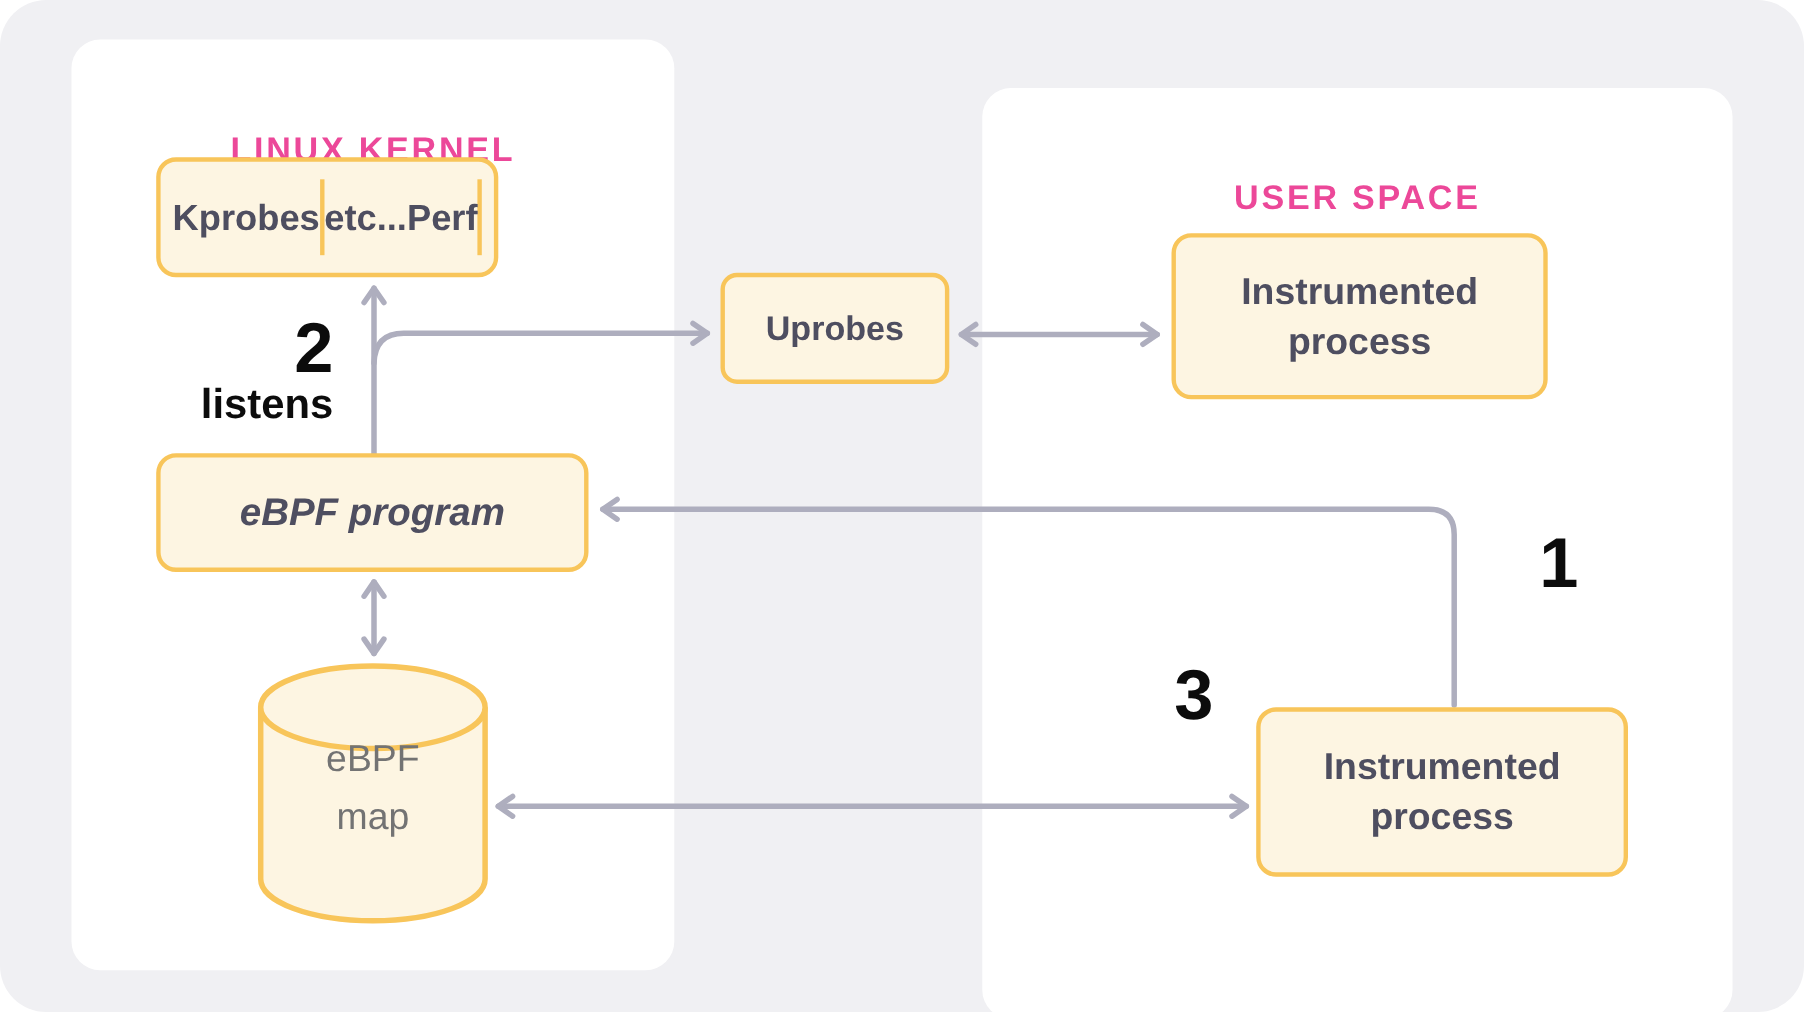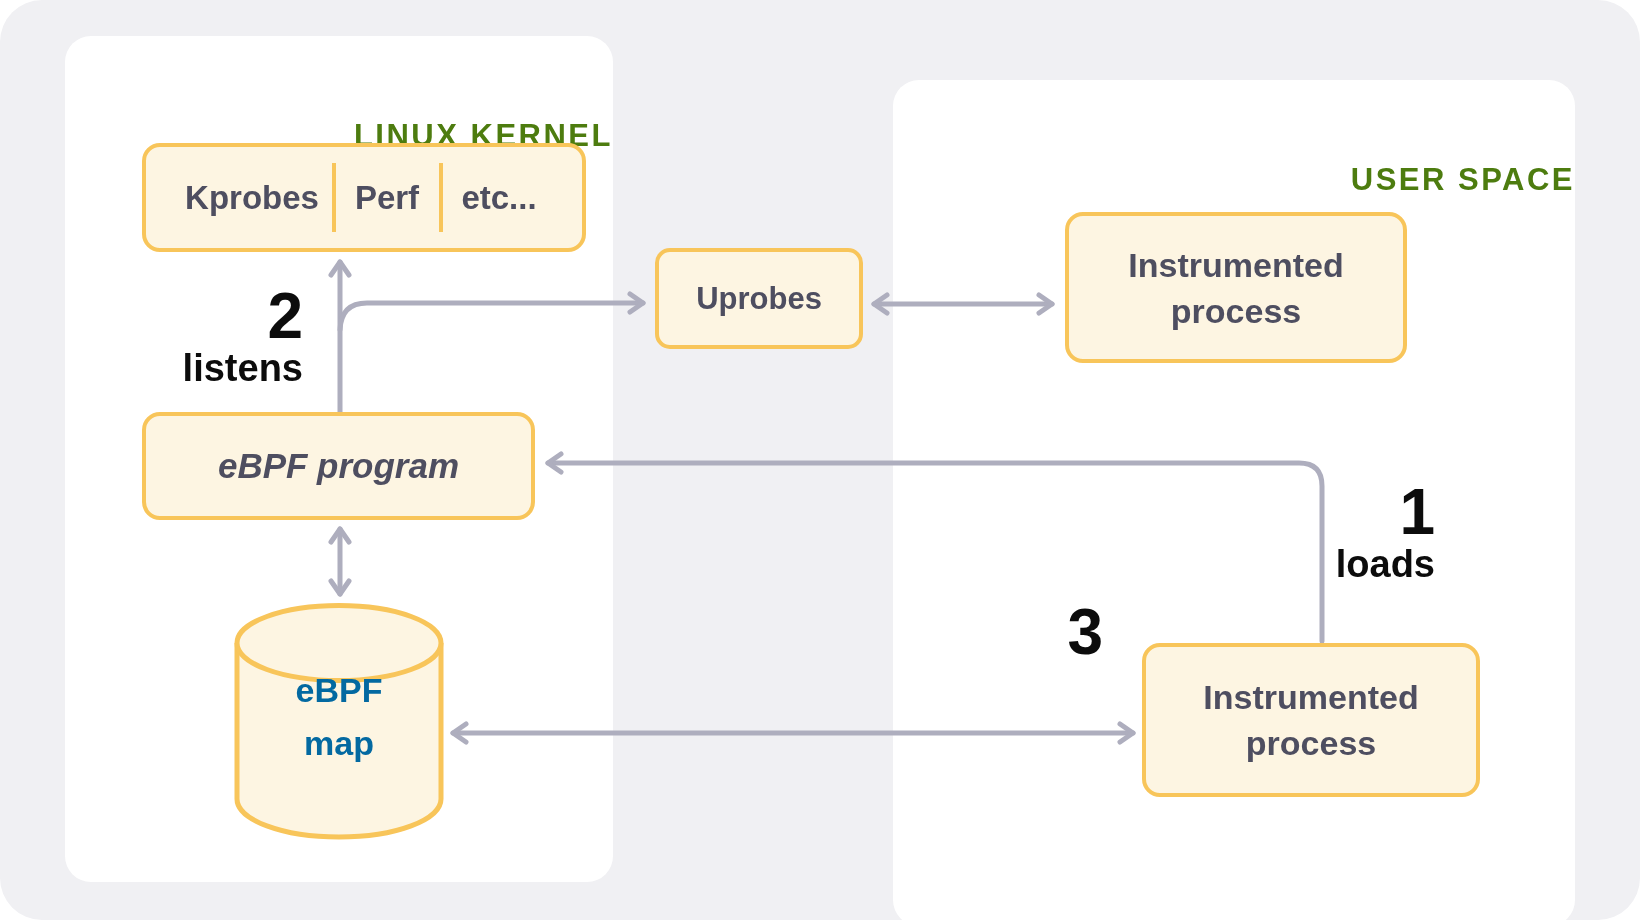--- a/index.html
+++ b/index.html
@@ -6,47 +6,47 @@
   .canvas{
     position:relative;width:1640px;height:920px;
     background:#F0F0F3;border-radius:42px;overflow:hidden;
     font-family:"Liberation Sans","DejaVu Sans",sans-serif;
   }
   .panel{position:absolute;top:36px;height:846px;background:#ffffff;border-radius:26px;}
   .panel-kernel{left:65px;width:548px;}
   .panel-user{left:893px;width:682px;margin-top:44px;}
   .panel-title{
     position:absolute;top:56px;left:0;width:100%;
-    text-align:right;font-size:31px;font-weight:800;
-    letter-spacing:2.5px;color:#4d7c0f;
+    text-align:center;font-size:31px;font-weight:800;
+    letter-spacing:2.5px;color:#ec4899;
   }
   .node{
     position:absolute;box-sizing:border-box;
     background:#FDF5E2;border:4px solid #F8C55A;
     display:flex;align-items:center;justify-content:center;
     color:#4E4E60;font-weight:700;text-align:center;
   }
-  .probes-row{left:142px;top:143px;width:444px;height:109px;border-radius:18px;padding:16px;}
+  .probes-row{left:142px;top:143px;width:311px;height:109px;border-radius:18px;padding:16px;}
   .probes-row .cell{
     height:100%;display:flex;align-items:center;justify-content:center;
     font-size:33px;color:#4E4E60;font-weight:700;box-sizing:border-box;
   }
   .cell-kprobes{width:163px;border-right:4px solid #F8C55A;}
   .cell-perf{width:107px;border-right:4px solid #F8C55A;}
   .cell-etc{width:113px;}
   .ebpf-program{left:142px;top:412px;width:393px;height:108px;border-radius:18px;font-size:35px;font-style:italic;}
   .uprobes{left:655px;top:248px;width:208px;height:101px;border-radius:15px;font-size:31px;}
   .instr-top{left:1065px;top:212px;width:342px;height:151px;border-radius:18px;font-size:34px;line-height:46px;}
   .instr-top .wrap,.instr-bottom .wrap{width:240px;}
   .instr-bottom{left:1142px;top:643px;width:338px;height:154px;border-radius:18px;font-size:34px;line-height:46px;}
   .cyl-svg{position:absolute;left:233px;top:601px;}
   .cyl-label{
     position:absolute;left:233px;top:664px;width:212px;
     display:flex;justify-content:center;
-    color:#0369a1;font-weight:700;font-size:34px;line-height:53px;text-align:center;
+    color:#737373;font-weight:400;font-size:34px;line-height:53px;text-align:center;
   }
   .cyl-label .wrap{width:110px;}
   .step{
     position:absolute;text-align:right;color:#0C0C0C;
   }
   .step .num{font-size:64px;line-height:60px;font-weight:700;}
   .step .word{font-size:38px;line-height:38px;font-weight:700;margin-top:3px;}
   .step-2{left:103px;top:286px;width:200px;}
   .step-1{left:1235px;top:482px;width:200px;}
   .step-3{left:853px;top:602px;width:250px;}
@@ -75,22 +75,22 @@
       <path d="M340,330 Q341,303 367,303 L643,303" marker-end="url(#arr)"></path>
       <path d="M874,304 L1052,304" marker-start="url(#arr)" marker-end="url(#arr)"></path>
       <path d="M1322,641 L1322,486 Q1322,463 1299,463 L548,463" marker-end="url(#arr)"></path>
       <path d="M340,529 L340,594" marker-start="url(#arr)" marker-end="url(#arr)"></path>
       <path d="M453,733 L1133,733" marker-start="url(#arr)" marker-end="url(#arr)"></path>
     </g>
   </svg>
 
   <div class="node probes-row">
     <div class="cell cell-kprobes">Kprobes</div>
+    <div class="cell cell-etc">etc...</div>
     <div class="cell cell-perf">Perf</div>
-    <div class="cell cell-etc">etc...</div>
   </div>
 
   <div class="node ebpf-program">
     <span>eBPF program</span>
   </div>
 
   <div class="node uprobes">
     <span>Uprobes</span>
   </div>
 
@@ -109,19 +109,18 @@
   <div class="cyl-label">
     <span class="wrap">eBPF map</span>
   </div>
 
   <div class="step step-2">
     <div class="num">2</div>
     <div class="word">listens</div>
   </div>
   <div class="step step-1">
     <div class="num">1</div>
-    <div class="word">loads</div>
   </div>
   <div class="step step-3">
     <div class="num">3</div>
   </div>
 
 </div>
 
 </body></html>

